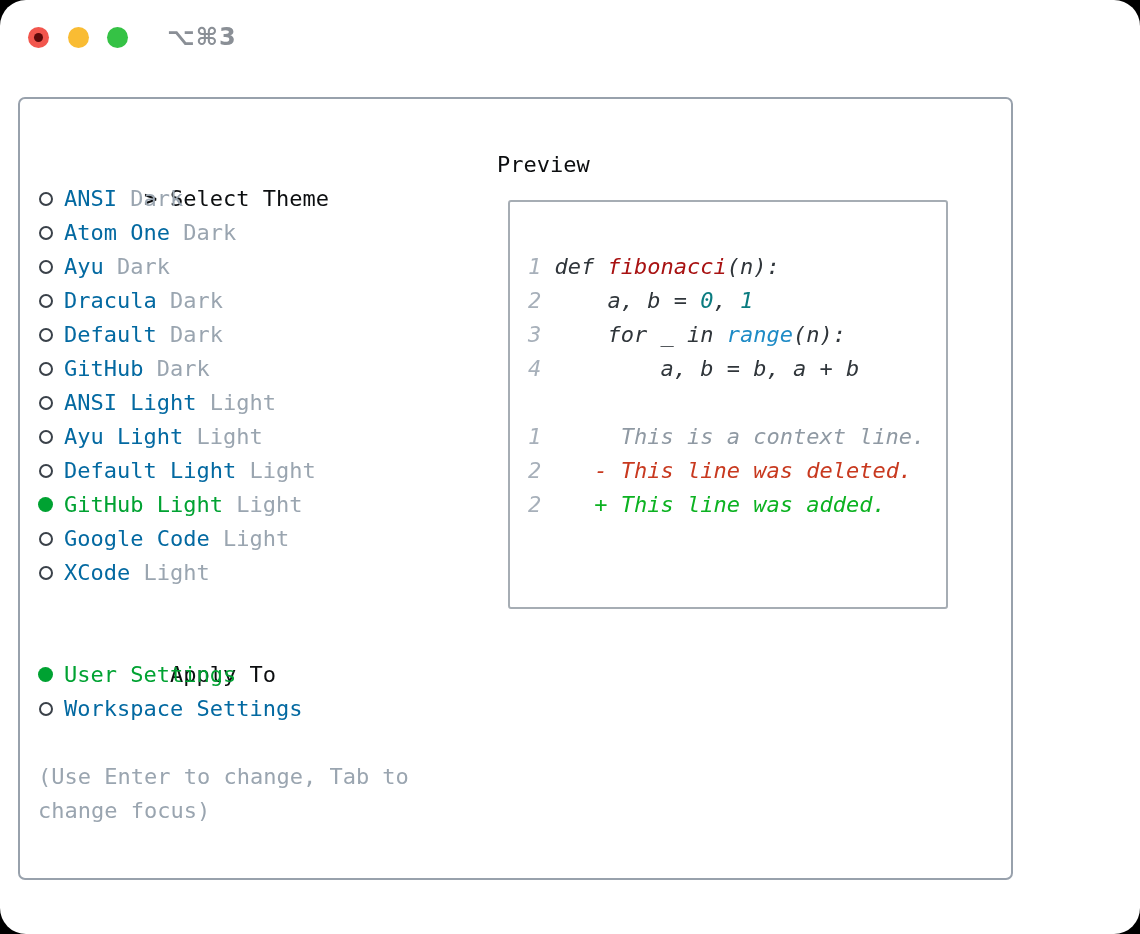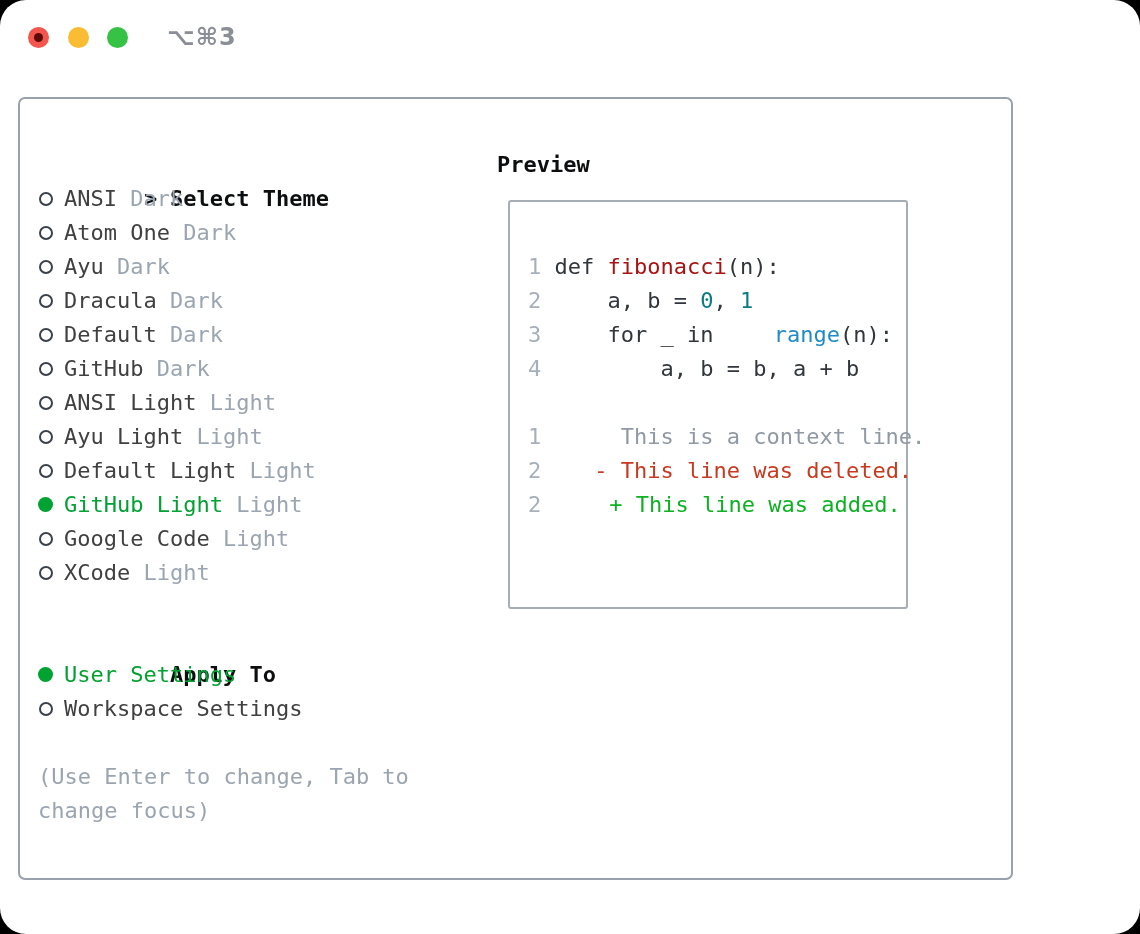--- a/index.html
+++ b/index.html
@@ -27,41 +27,41 @@
   }
   .row { height:34px; line-height:34px; font-size:22px; white-space:pre; }
   .left-col  { position:absolute; left:18px; top:49px; }
   .apply-col { position:absolute; left:18px; top:525px; }
   .help-col  { position:absolute; left:18px; top:661px; }
   .mark { display:inline-block; position:relative; width:26px; height:34px; vertical-align:top; }
   .mark i { position:absolute; left:1px; top:10px; width:10px; height:10px;
             border:2px solid #3a4149; border-radius:50%; }
   .mark.on i { left:0; top:9px; width:15px; height:15px; border:none; background:var(--accent-green); }
   .marker-char { display:inline-block; width:26px; font-weight:bold; color:var(--heading-black); }
-  .heading { font-weight:bold; color:var(--heading-black); }
-  .tname { color:#404040; }
+  .heading { font-weight:normal; color:var(--heading-black); }
+  .tname { color:#0369a1; }
   .tname.sel { color:var(--accent-green); }
   .ttag { color:var(--muted-gray); }
   .help-line { color:var(--muted-gray); }
   
   .preview-title { position:absolute; left:477px; top:49px; }
   .pbox {
-    position:absolute; left:488px; top:101px; width:400px; height:409px;
+    position:absolute; left:488px; top:101px; width:440px; height:409px;
     box-sizing:border-box; border:2px solid var(--preview-border); border-radius:3px;
-    padding:48px 0 0 18px; background:#fff;
+    padding:48px 0 0 18px; background:#fff;font-style:italic;
   }
   .crow { height:34px; line-height:34px; font-size:22px; white-space:pre; }
   .tok-ln      { color:var(--linenum-gray); }
   .tok-code    { color:var(--code-dark); }
   .tok-func    { color:var(--func-red); }
   .tok-num     { color:var(--number-teal); }
-  .tok-builtin { color:var(--builtin-blue);margin-left:47px; }
+  .tok-builtin { color:var(--builtin-blue); }
   .tok-ctx     { color:var(--context-gray); }
   .tok-del     { color:var(--deleted-red);text-align:center; }
-  .tok-add     { color:var(--added-green);margin-left:15px; }
+  .tok-add     { color:var(--added-green); }
 </style>
 </head>
 <body>
 
 <div class="card">
 
   <div class="titlebar">
     <span class="light red">
         <span class="dot"></span>
       </span>

